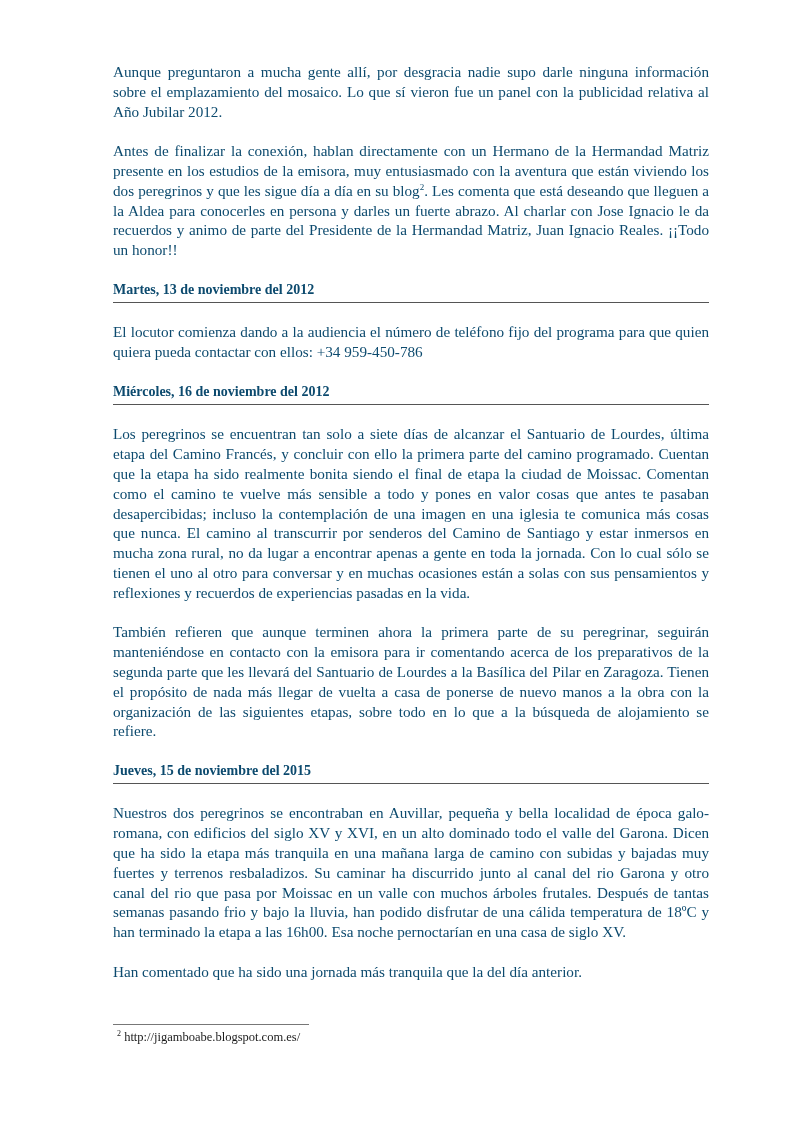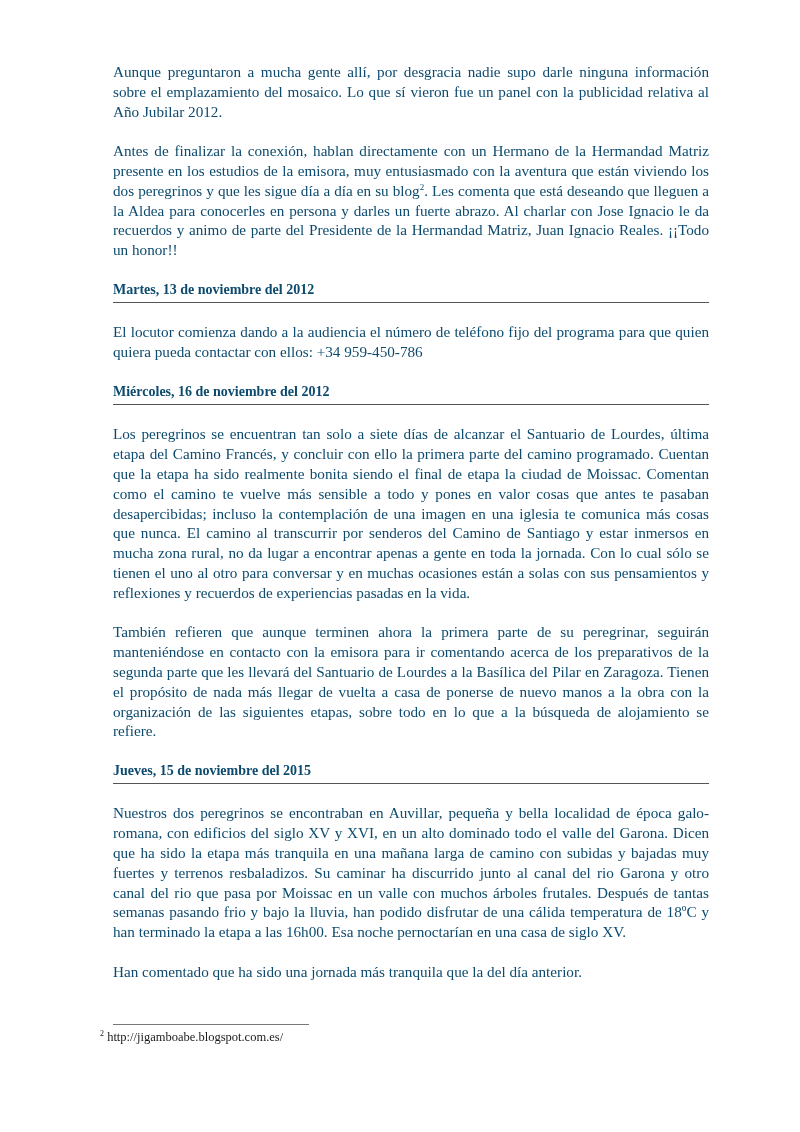--- a/index.html
+++ b/index.html
@@ -13,21 +13,21 @@
   .heading {
     font-weight: bold; font-size: 14px; margin: 0 0 19.8px 0;
     border-bottom: 1.2px solid #555; padding-bottom: 2px; line-height: 19.8px;
   }
   sup { font-size: 9px; line-height: 0; vertical-align: super; }
   .footnote-rule {
     position: absolute; left: 113px; top: 1024px; width: 196px;
     border-top: 1px solid #777;
   }
   .footnote {
-    position: absolute; left: 100px; top: 1030px;
+    position: absolute; left: 117px; top: 1030px;
     font-family: "Liberation Serif", "DejaVu Serif", serif;
     font-size: 12.5px; color: #1a1a1a;
   }
   .footnote sup { font-size: 8px; }
 </style>
 </head>
 <body>
 
 <div class="page">
   <p>Aunque preguntaron a mucha gente allí, por desgracia nadie supo darle ninguna información sobre el emplazamiento del mosaico. Lo que sí vieron fue un panel con la publicidad relativa al Año Jubilar 2012.</p>

